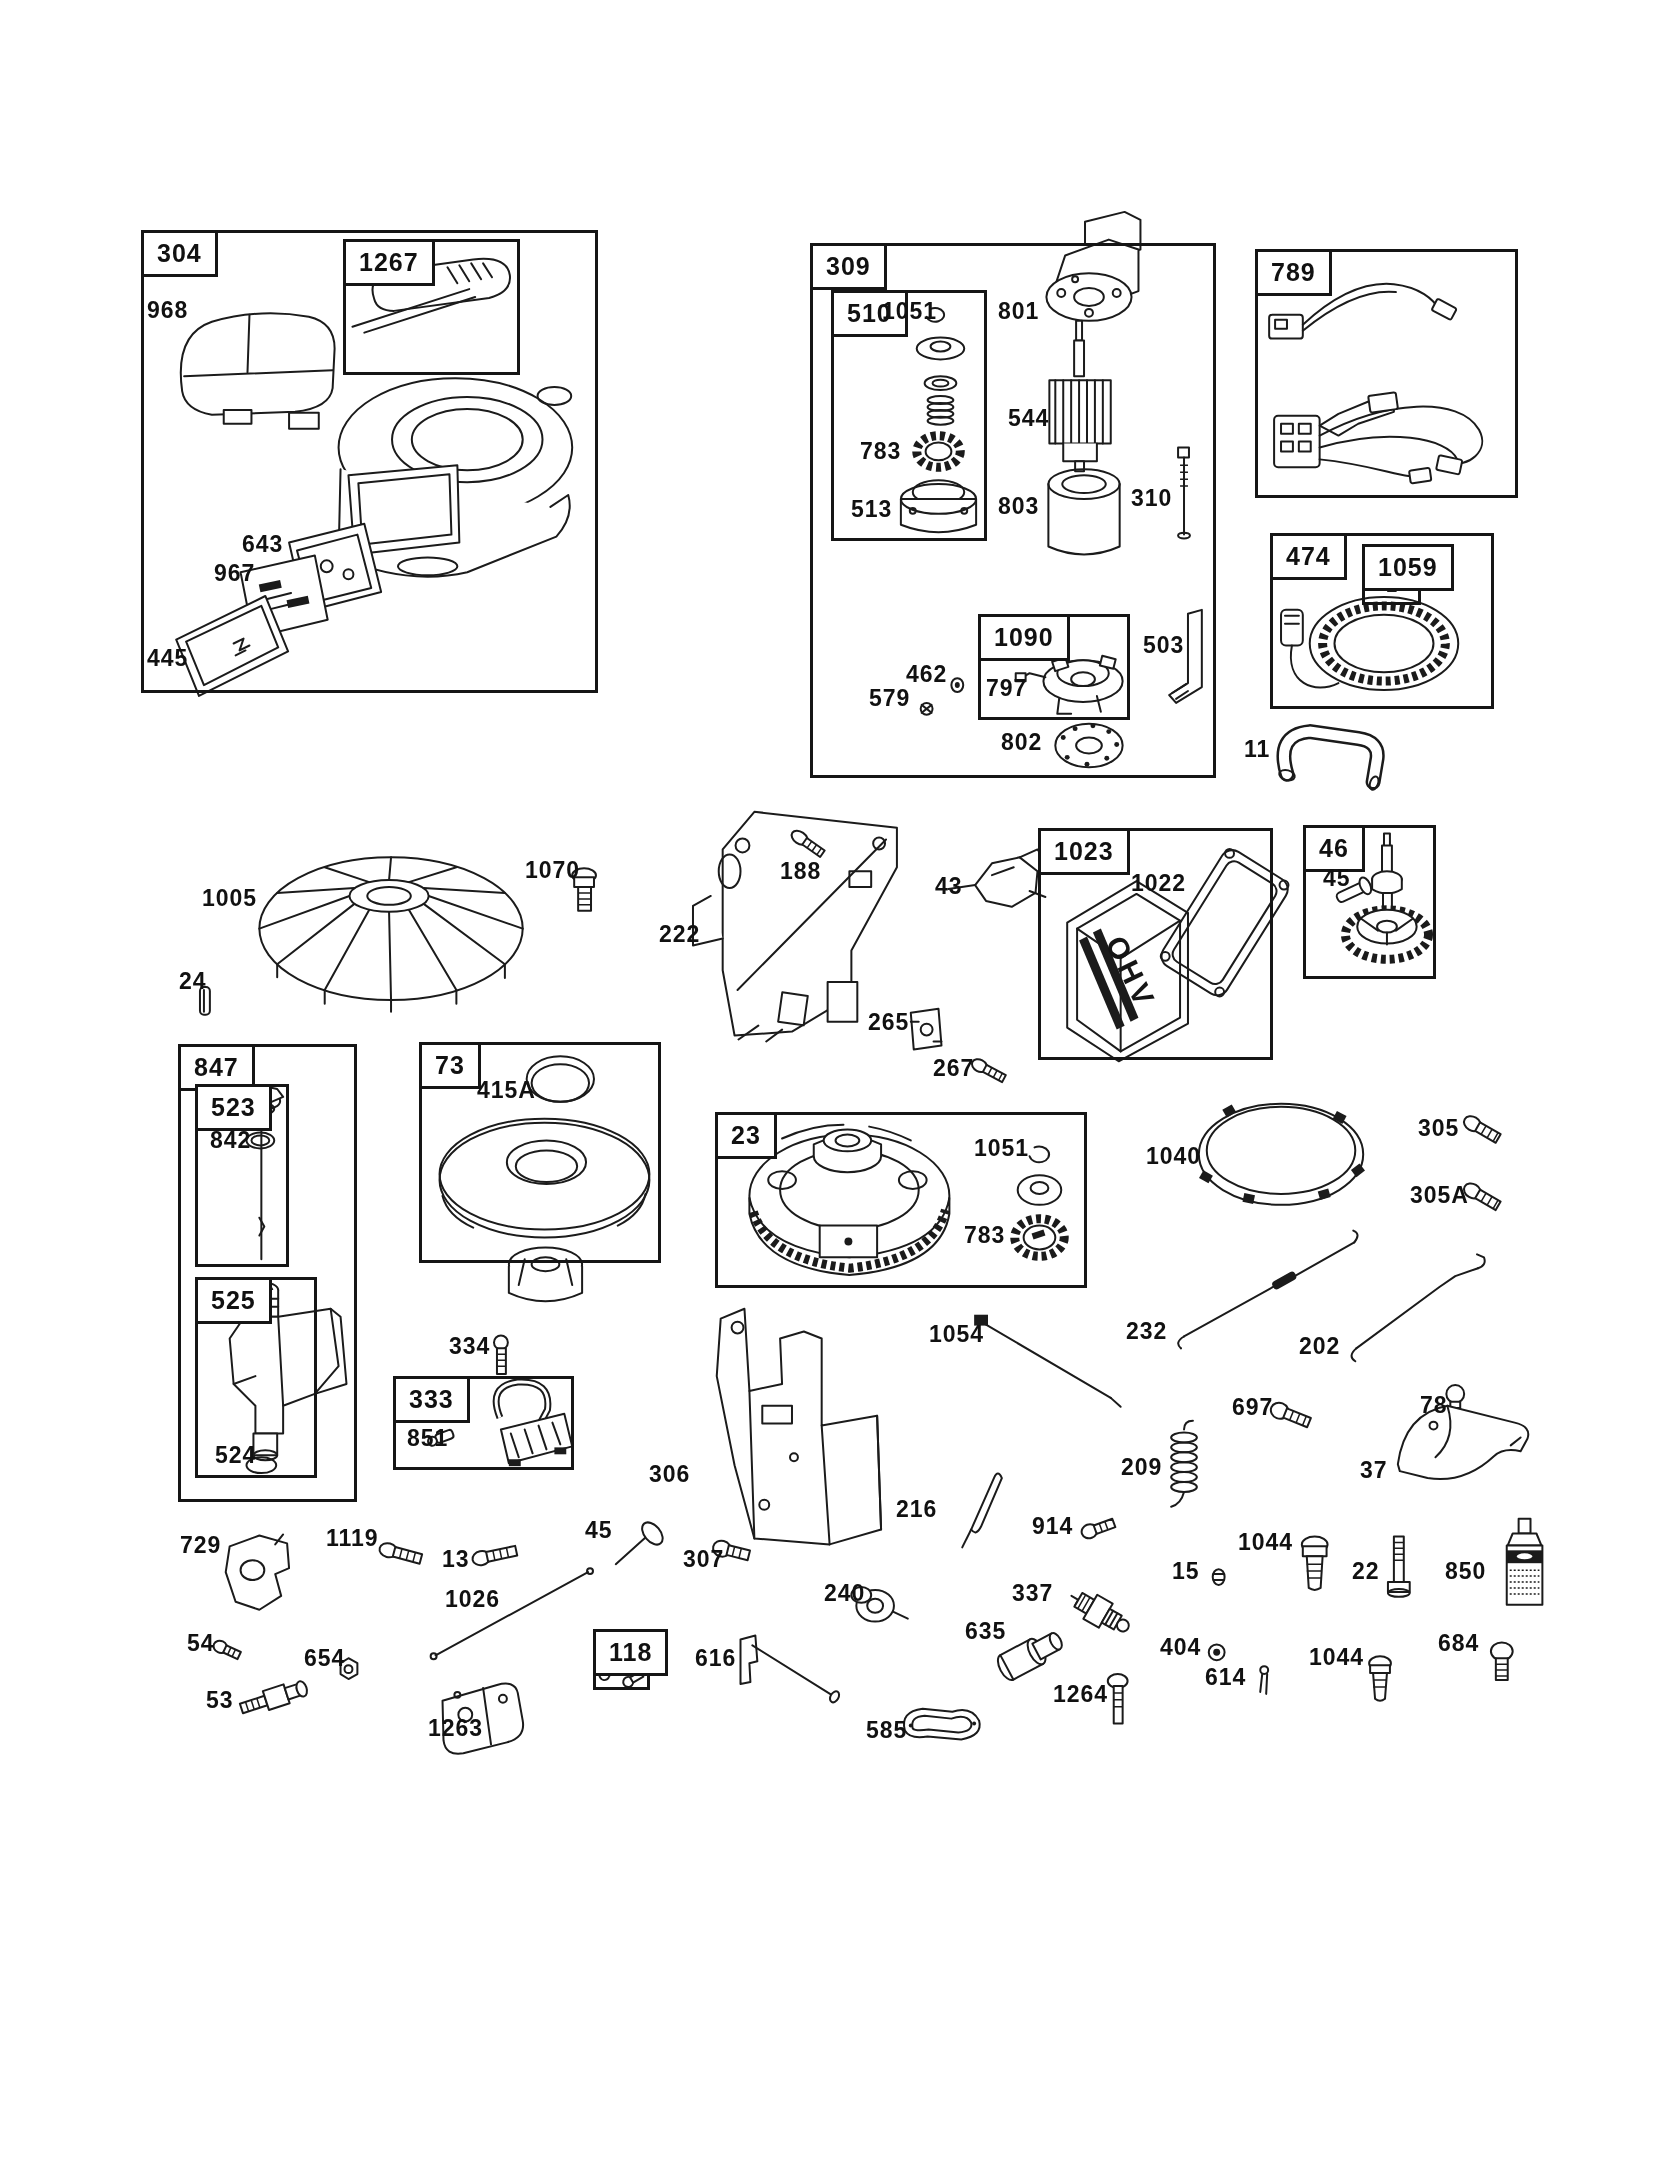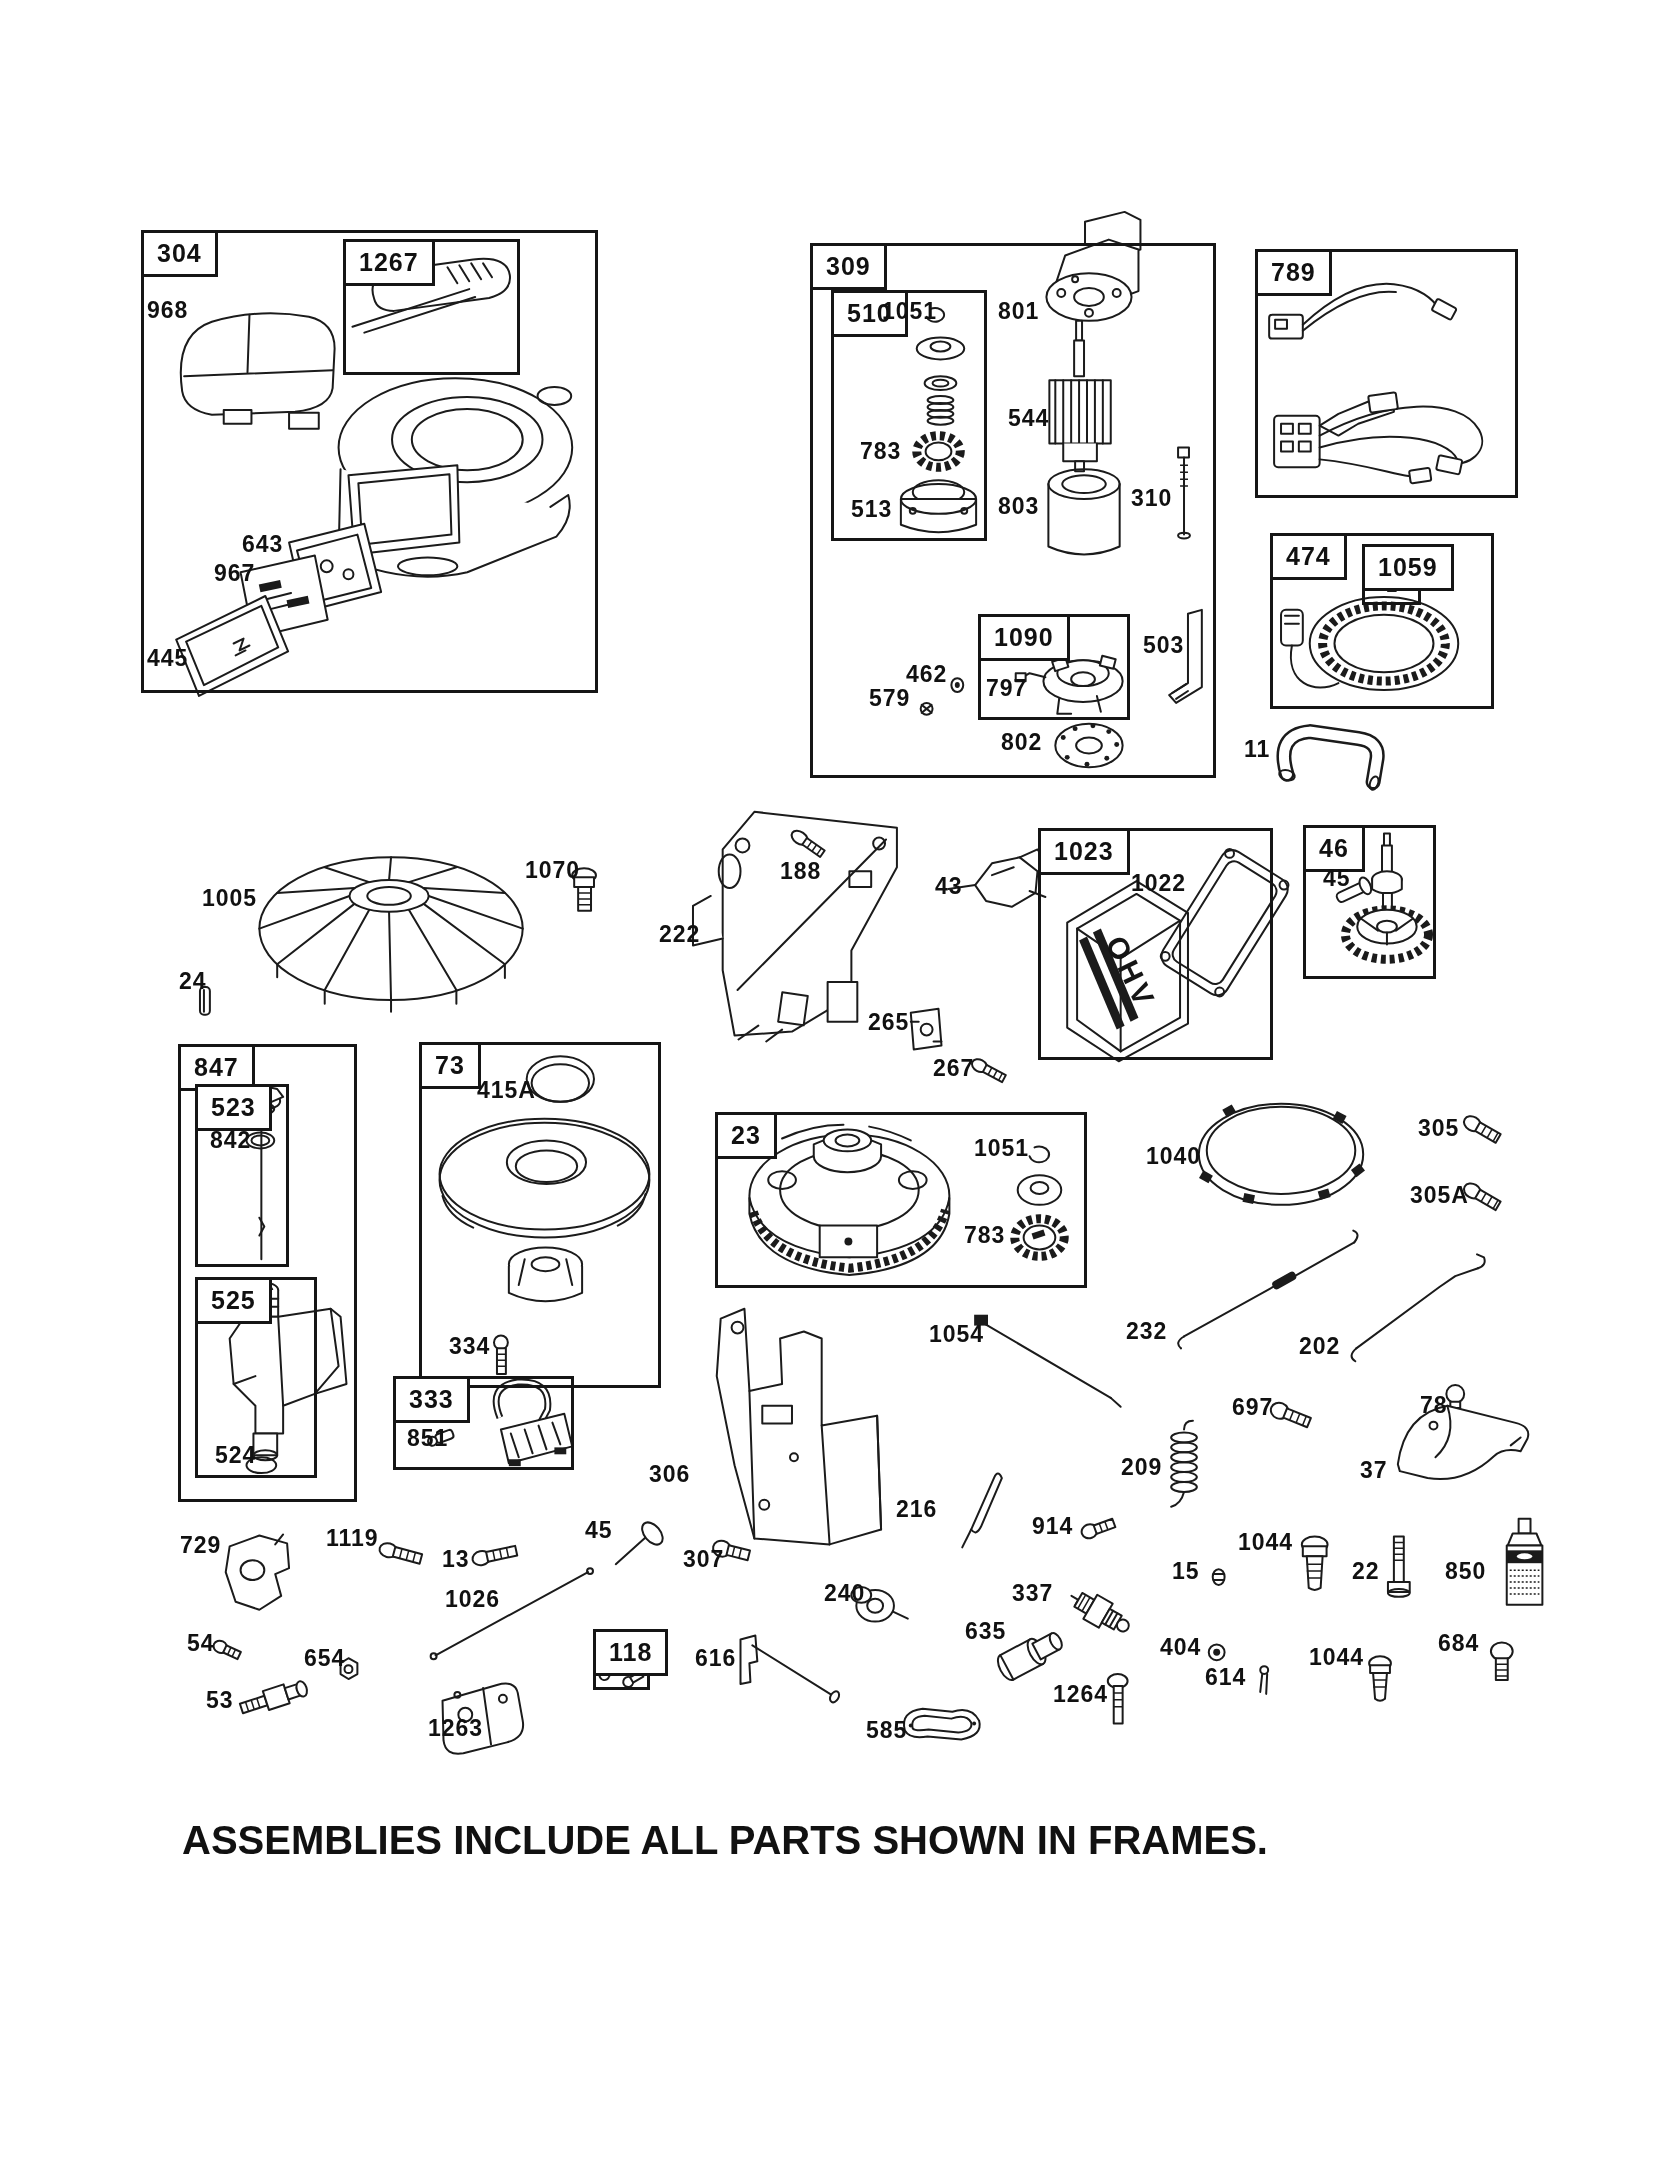--- a/index.html
+++ b/index.html
@@ -655,21 +655,21 @@
   </div>
       <div class="frame" style="left: 178px; top: 1044px; width: 179px; height: 458px;">
     <div class="frame-label">847</div>
   </div>
       <div class="frame" style="left: 195px; top: 1084px; width: 94px; height: 183px;">
     <div class="frame-label">523</div>
   </div>
       <div class="frame" style="left: 195px; top: 1277px; width: 122px; height: 201px;">
     <div class="frame-label">525</div>
   </div>
-      <div class="frame" style="left: 419px; top: 1042px; width: 242px; height: 346px;">
+      <div class="frame" style="left: 419px; top: 1042px; width: 242px; height: 221px;">
     <div class="frame-label">73</div>
   </div>
       <div class="frame" style="left: 715px; top: 1112px; width: 372px; height: 176px;">
     <div class="frame-label">23</div>
   </div>
       <div class="frame" style="left: 393px; top: 1376px; width: 181px; height: 94px;">
     <div class="frame-label">333</div>
   </div>
       <div class="frame" style="left: 593px; top: 1629px; width: 57px; height: 61px;">
     <div class="frame-label">118</div>
@@ -742,15 +742,14 @@
       <div class="part-label" style="left: 824px; top: 1582px;">240</div>
       <div class="part-label" style="left: 445px; top: 1588px;">1026</div>
       <div class="part-label" style="left: 187px; top: 1632px;">54</div>
       <div class="part-label" style="left: 304px; top: 1647px;">654</div>
       <div class="part-label" style="left: 206px; top: 1689px;">53</div>
       <div class="part-label" style="left: 695px; top: 1647px;">616</div>
       <div class="part-label" style="left: 428px; top: 1717px;">1263</div>
       <div class="part-label" style="left: 866px; top: 1719px;">585</div>
     </div>
 
-  <div class="note">ASSEMBLIES INCLUDE ALL PARTS SHOWN IN FRAMES.</div>
 </div>
 
 
 </body></html>

